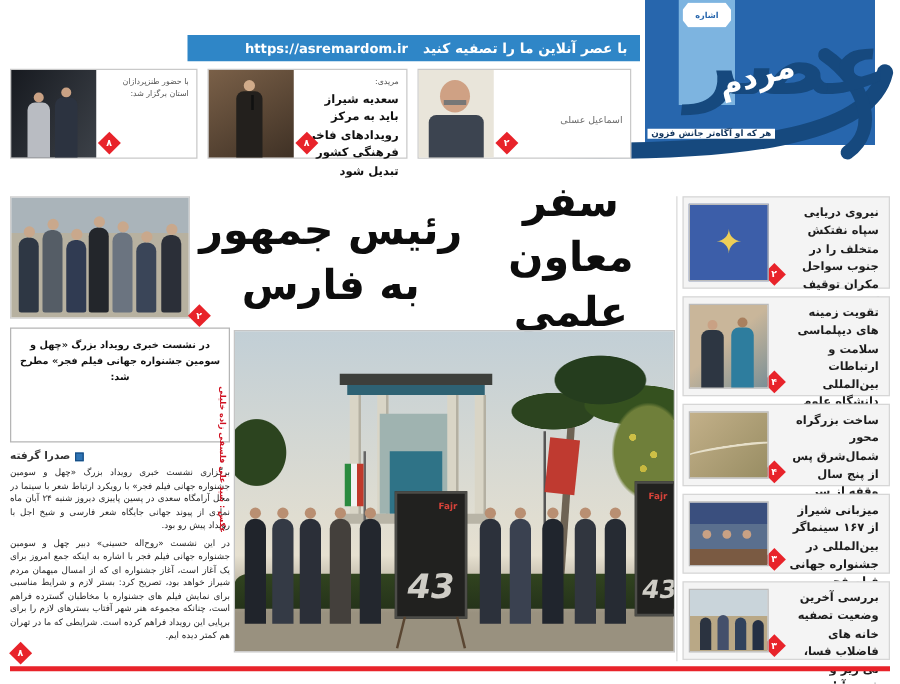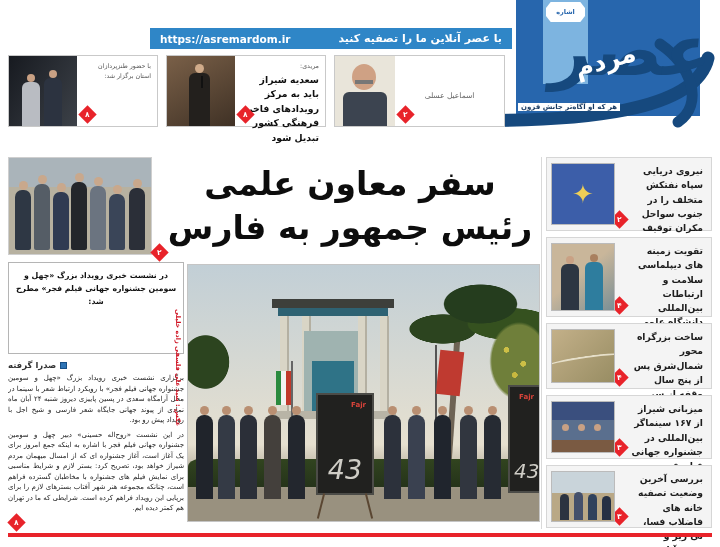--- a/index.html
+++ b/index.html
@@ -11,21 +11,21 @@
   }
   .abs { position:absolute; }
 
   
   .top-banner {
     left:150px; top:28px; width:362px; height:21px;
     background:#2f86c7; color:#fff; display:flex; align-items:center;
     justify-content:space-between; padding:0 10px;
     font-size:11px; font-weight:bold;
   }
-  .top-banner .url { direction:ltr; font-size:10.5px; }
+  .top-banner .url { direction:ltr; font-size:10.5px;margin-left:36px; }
 
   
   .mast-box   { left:516px; top:0; width:184px; height:116px; background:#2766ad; }
   .mast-ribbon{ left:543px; top:0; width:45px; height:84px; background:#7db4e0; }
   .mast-seal  {
     left:546px; top:2px; width:39px; height:20px; background:#fff;
     clip-path:polygon(12% 0,88% 0,100% 30%,100% 70%,88% 100%,12% 100%,0 70%,0 30%);
     display:flex; align-items:center; justify-content:center;
     font-size:6.5px; font-weight:bold; color:#2766ad;
   }
@@ -41,21 +41,21 @@
   .mast-tagline{
     left:518px; top:103px; background:#fff; padding:0 3px;
     font-size:7px; font-weight:bold; color:#15375e; white-space:nowrap;
   }
 
   
   .tcard { top:55px; height:72px; border:1px solid #c9c9c9; background:#fff; display:flex; }
   .tcard .txt { flex:1; padding:5px 6px 4px; position:relative; }
   .tcard .kicker { font-size:6.3px; color:#555; line-height:1.6; }
   .tcard .title  { font-size:9.3px; font-weight:bold; color:#101010; line-height:1.55; margin-top:2px; }
-  .tcard .byline { font-size:7.5px; color:#666; margin-top:7px;text-align:center; }
+  .tcard .byline { font-size:7.5px; color:#666; margin-top:7px; }
   .tcard .photo  { width:68px; height:100%; flex:none; position:relative; overflow:hidden; }
 
   .diamond {
     position:absolute; width:13px; height:13px; background:#e8232a;
     transform:rotate(45deg); display:flex; align-items:center; justify-content:center;
   }
   .diamond span { transform:rotate(-45deg); color:#fff; font-size:7.5px; font-weight:bold; }
 
   
   .ph-stage { background:linear-gradient(120deg,#171a20,#3c4148); }
@@ -81,21 +81,21 @@
   }
   .walker { position:absolute; bottom:4px; width:16px; height:60px; border-radius:7px 7px 2px 2px; }
   .walker::before {
     content:""; position:absolute; top:-9px; left:3.5px;
     width:9px; height:9px; border-radius:50%; background:#c9a88c;
   }
 
   
   .main-headline {
     left:158px; top:158px; width:384px; height:96px;
-    display:flex; flex-direction:column; align-items:center; justify-content:center;
+    display:flex; flex-direction:row; align-items:center; justify-content:center;
     font-weight:900; color:#0d0d0d; font-size:33px; line-height:44px; text-align:center;
   }
 
   
   .v-divider { left:541px; top:157px; width:1px; height:372px; background:#d9d9d9; }
   .sb-card {
     left:546px; width:166px; border:1px solid #d6d6d6; background:#f4f4f4;
     display:flex; align-items:center; padding:4px;
   }
   .sb-card .txt { flex:1; position:relative; padding:2px 4px 2px 14px; height:100%; }
@@ -159,21 +159,21 @@
   .flag-pole { left:247px; top:80px; width:2px; height:120px; background:#555; }
   .iran-flag { left:88px; top:106px; width:15px; height:34px;
     background:linear-gradient(90deg,#2a8a3e 0 33%,#f2f2f2 33% 66%,#c0392b 66%); }
   .iran-pole { left:103px; top:96px; width:2px; height:118px; background:#666; }
   .person { position:absolute; top:150px; width:17px; height:84px; border-radius:8px 8px 0 0; }
   .person::before { content:""; position:absolute; top:-9px; left:4px; width:9px; height:9px;
     border-radius:50%; background:#b98f72; }
   .poster { position:absolute; background:#21211f; border:2px solid #4c4c48; color:#ddd; }
   .poster .fj { position:absolute; top:6px; right:6px; color:#d8433a; font-size:7px; font-weight:bold; direction:ltr; }
   .poster .num { position:absolute; bottom:8px; left:4px; right:4px; text-align:center;
-    color:#cfcdc6; font-size:27px; font-style:italic; font-weight:normal; direction:ltr; }
+    color:#cfcdc6; font-size:27px; font-style:italic; font-weight:bold; direction:ltr; }
   .easel-leg { position:absolute; width:2px; height:26px; background:#5a4632; }
 
   .bottom-rule { left:8px; top:533px; width:704px; height:4px; background:#e8232a; }
 </style>
 </head>
 <body>
 
 <div class="page">
 
   <div class="abs top-banner">

